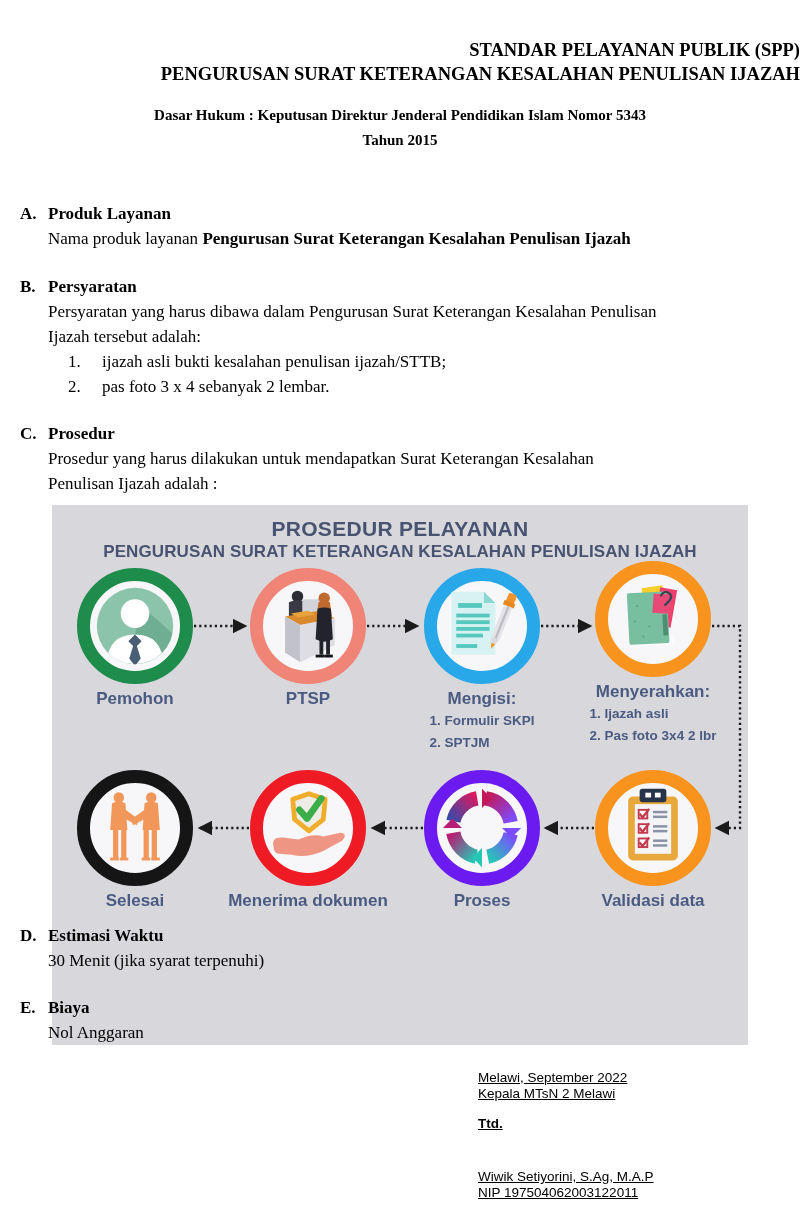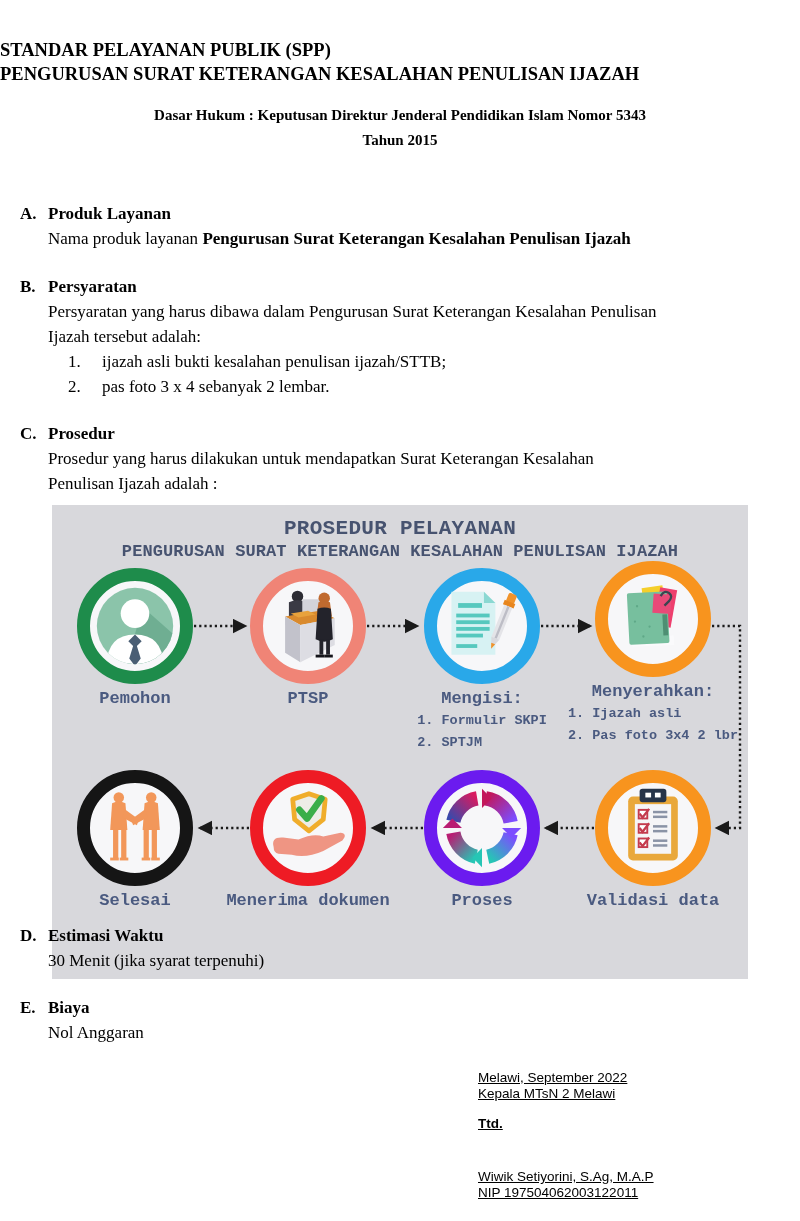--- a/index.html
+++ b/index.html
@@ -1,34 +1,34 @@
 <!DOCTYPE html>
 <html><head>
 <meta charset="utf-8">
 <style>
   html,body{margin:0;padding:0;background:#ffffff;}
   .doc{position:relative;width:800px;height:1221px;background:#ffffff;overflow:hidden;
        font-family:"Liberation Serif",serif;color:#000;}
   .abs{position:absolute;}
   
-  .doc-title{top:39px;left:0;right:0;text-align:left;font-weight:bold;
+  .doc-title{top:39px;left:0;right:0;text-align:right;font-weight:bold;
              font-size:18.5px;line-height:23.5px;white-space:pre-line;}
   .doc-law{top:103px;left:0;right:0;text-align:center;font-weight:bold;
            font-size:15px;line-height:25px;white-space:pre-line;}
   
   .section{left:20px;right:28px;display:grid;grid-template-columns:28px 1fr;
            font-size:17px;line-height:25px;}
   .sec-letter{font-weight:bold;}
   .sec-title{font-weight:bold;}
   .sec-body{white-space:pre-line;}
   .b{font-weight:bold;}
   .list-row{display:grid;grid-template-columns:34px 1fr;margin-left:20px;}
   
-  .diagram{top:505px;left:52px;width:696px;height:474px;background:#D8D8DC;
-           font-family:Liberation Mono, monospace;}
+  .diagram{top:505px;left:52px;width:696px;height:540px;background:#D8D8DC;
+           font-family:Liberation Sans, sans-serif;}
   .dg-head{top:11px;left:0;right:0;text-align:center;font-weight:bold;color:#475370;}
   .dg-title{font-size:21px;line-height:25px;letter-spacing:.3px;}
   .dg-subtitle{font-size:17px;line-height:22px;letter-spacing:.1px;}
   .step{position:absolute;width:174px;text-align:center;}
   .ring{width:90px;height:90px;border:13px solid #888;border-radius:50%;
         background:#F7F7F9;margin:0 auto;display:flex;align-items:center;justify-content:center;}
   .ring svg{width:84px;height:84px;display:block;}
   .step-label{margin-top:5px;font-weight:bold;font-size:17px;line-height:20px;color:#4A5A80;}
   .step-sub{margin-top:1px;font-weight:bold;font-size:13.5px;line-height:22px;color:#4A5A80;
             white-space:pre-line;display:inline-block;text-align:left;}

